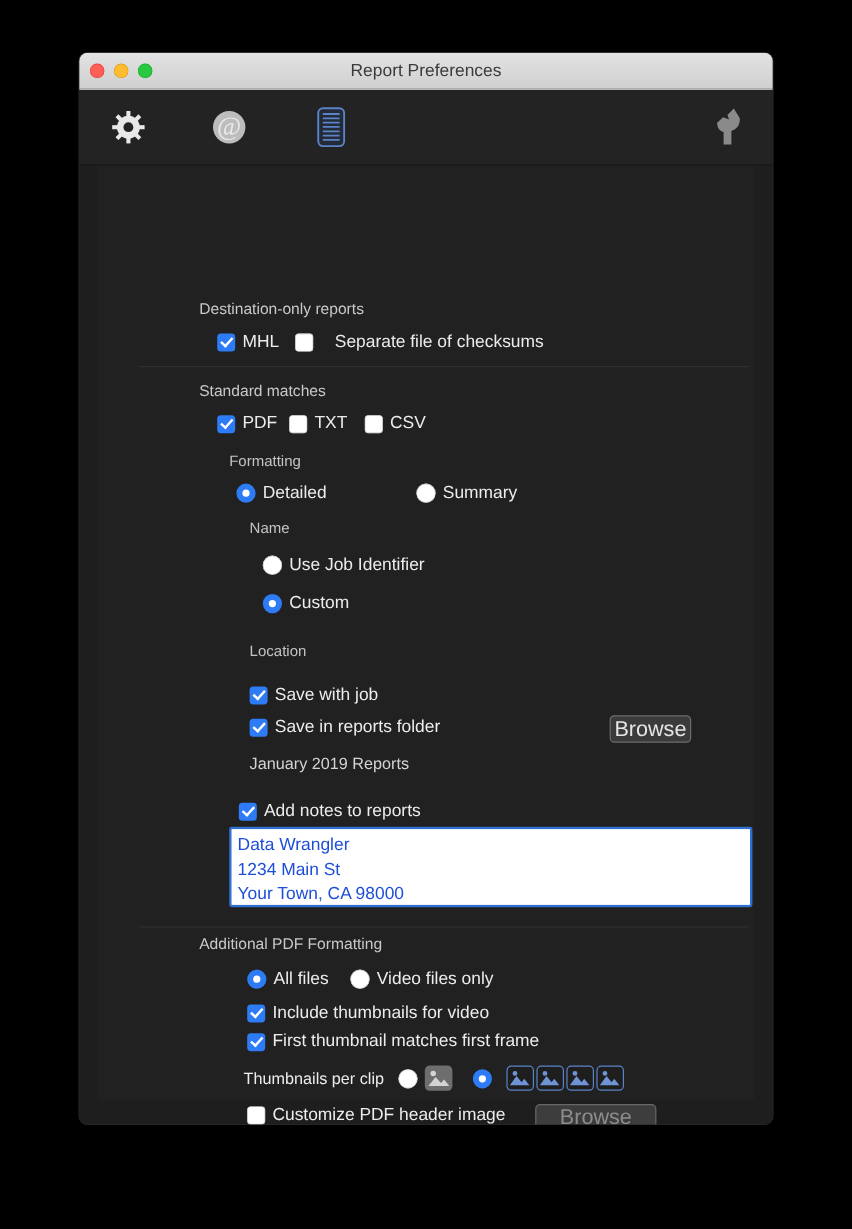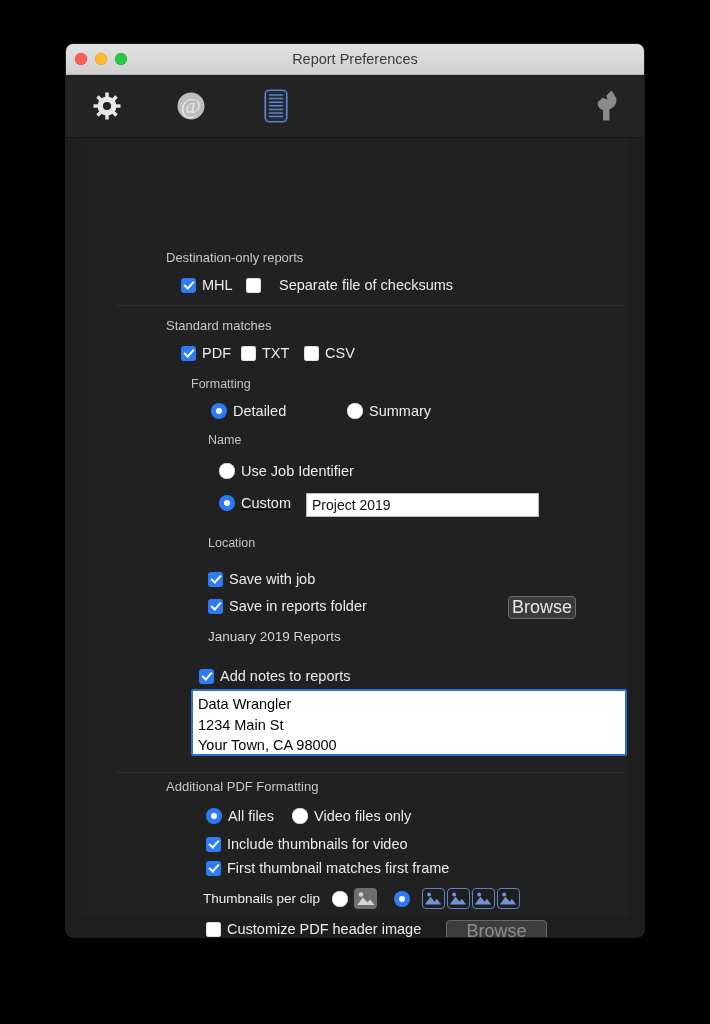--- a/index.html
+++ b/index.html
@@ -173,21 +173,21 @@
     background: #ffffff;
     overflow: hidden;
   }
   #notes {
     width: 100%;
     height: 100%;
     border: none;
     outline: none;
     resize: none;
     background: #ffffff;
-    color: #000000;
+    color: #1d4ed8;
     font-family: "Liberation Sans", sans-serif;
     font-size: 14.5px;
     line-height: 20.5px;
     padding: 3px 5px;
     box-sizing: border-box;
     overflow: hidden;
   }
 
   
   .btn {
@@ -309,41 +309,40 @@
         <span class="cb off"></span>
         <span class="ctl-label">TXT</span>
       </div>
       <div class="row" style="left:223px; top:207px;">
         <span class="cb off"></span>
         <span class="ctl-label">CSV</span>
       </div>
 
       <div class="sub-label" style="left:110px; top:239px;">Formatting</div>
 
-      <div class="row" style="left:130px; top:265px;">
+      <div class="row" style="left:116px; top:265px;">
         <span class="rb on"></span>
         <span class="ctl-label">Detailed</span>
       </div>
       <div class="row" style="left:266px; top:265px;">
         <span class="rb off"></span>
         <span class="ctl-label">Summary</span>
       </div>
 
       <div class="sub-label" style="left:127px; top:295px;">Name</div>
 
       <div class="row" style="left:138px; top:325px;">
         <span class="rb off"></span>
         <span class="ctl-label">Use Job Identifier</span>
       </div>
 
-      <div class="row" style="left:138px; top:357px;text-decoration:underline;">
+      <div class="row" style="left:138px; top:357px;">
         <span class="rb on"></span>
         <span class="ctl-label">Custom</span>
       </div>
-      <input class="text-field" type="text" style="left: 225px; top: 355px; position: absolute; width: 233px; height: 24px;" value="Project 2019">
 
       <div class="sub-label" style="left:127px; top:398px;">Location</div>
 
       <div class="row" style="left:127px; top:433px;">
         <span class="cb on"></span>
         <span class="ctl-label">Save with job</span>
       </div>
 
       <div class="row" style="left:127px; top:460px;">
         <span class="cb on"></span>

